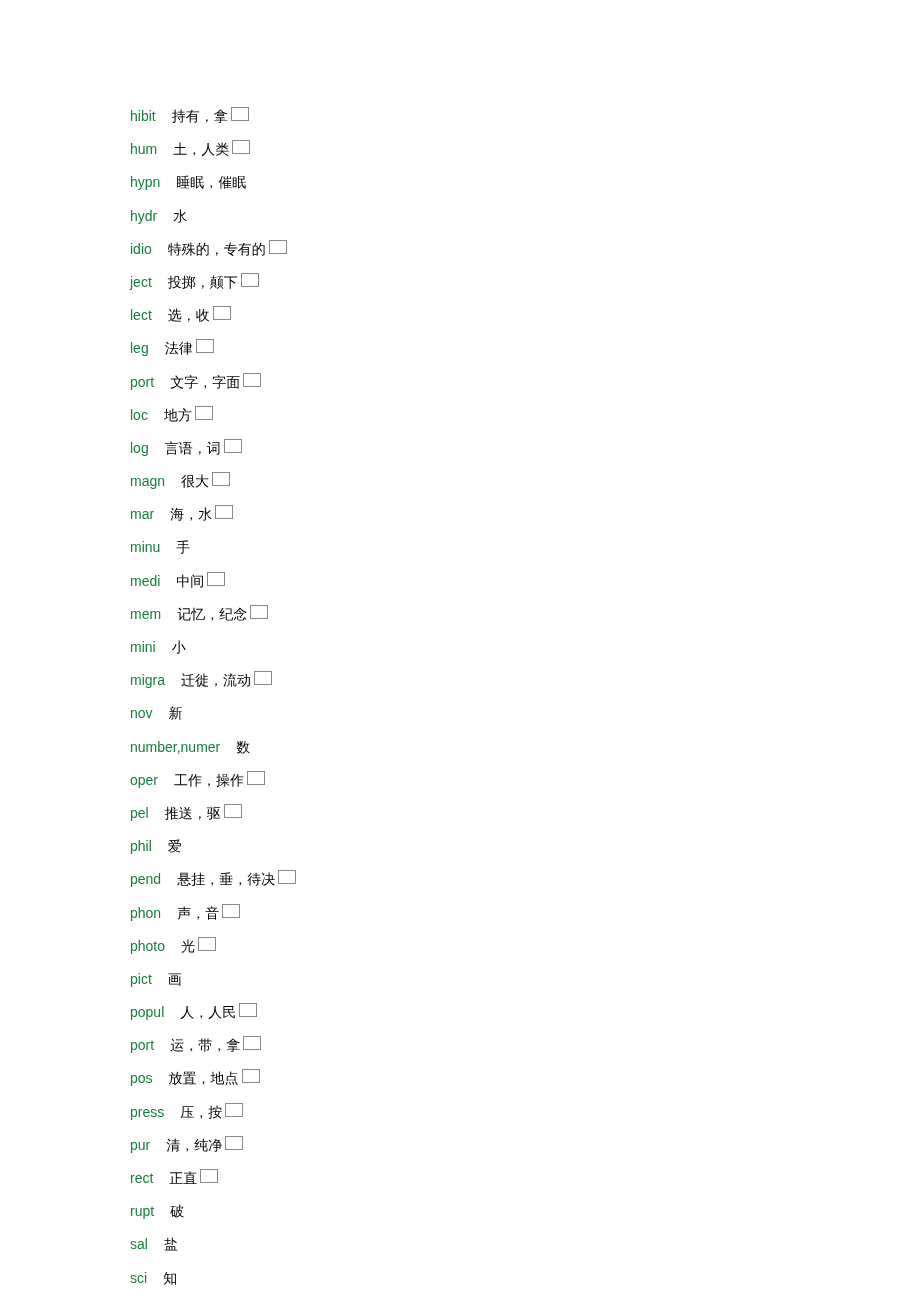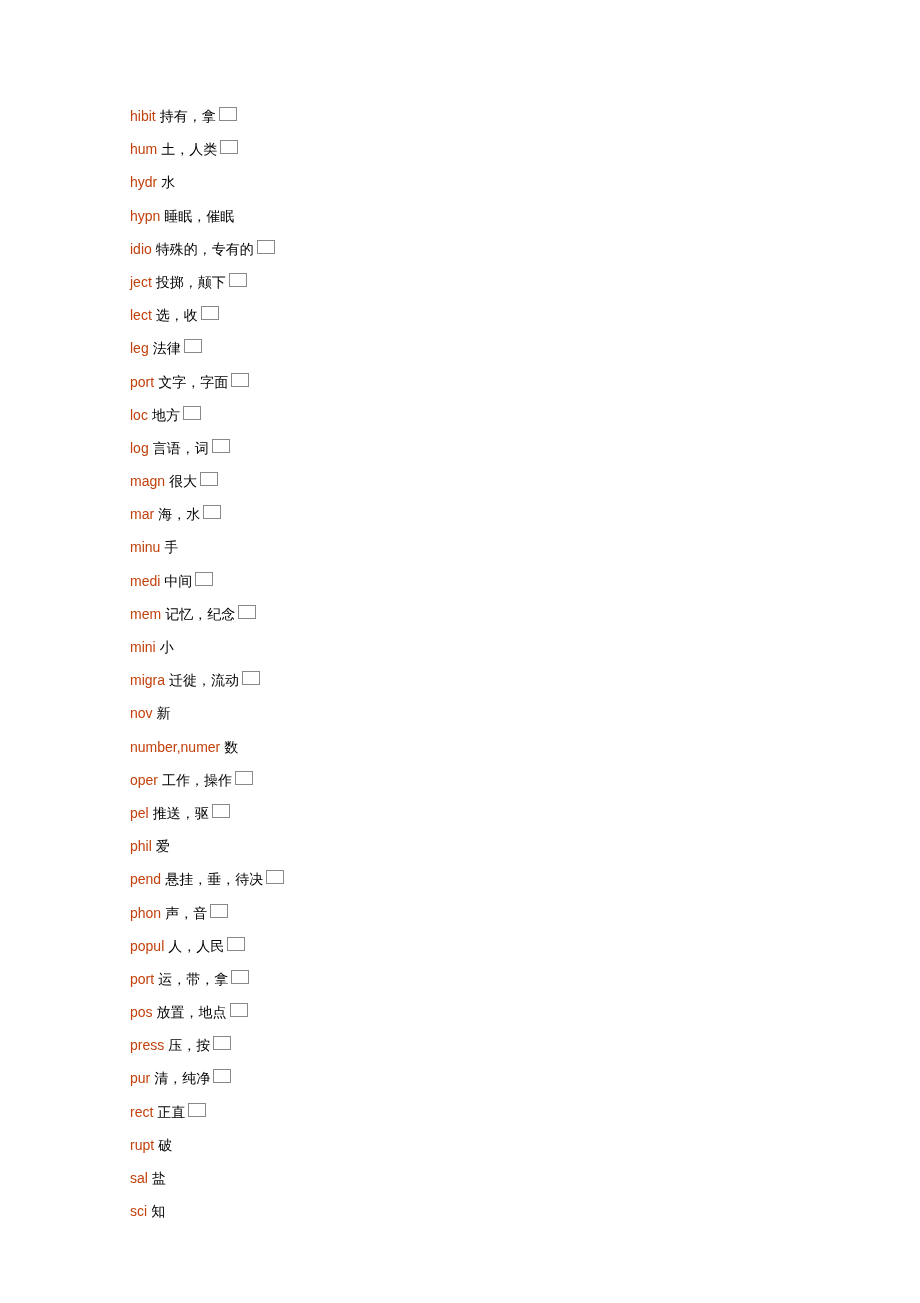--- a/index.html
+++ b/index.html
@@ -22,27 +22,27 @@
       gap: 0px;
     }
     .word-item {
       display: flex;
       align-items: baseline;
       padding: 4px 0;
       line-height: 1.8;
     }
     .word-root {
       font-weight: normal;
-      color: #c2410c;
+      color: #15803d;
       margin-right: 2px;
       min-width: 0;
     }
     .word-meaning {
       color: #000;
-      margin-left: 2px;
+      margin-left: 14px;
     }
     .word-box {
       display: inline-block;
       width: 18px;
       height: 14px;
       border: 1px solid #888;
       margin-left: 3px;
       vertical-align: middle;
     }
   </style>
@@ -54,28 +54,28 @@
       <span class="word-root">hibit</span>
       <span class="word-meaning"> 持有，拿</span>
       <span class="word-box"></span>
     </div>
     <div class="word-item">
       <span class="word-root">hum</span>
       <span class="word-meaning"> 土，人类</span>
       <span class="word-box"></span>
     </div>
     <div class="word-item">
+      <span class="word-root">hypn</span>
+      <span class="word-meaning"> 睡眠，催眠</span>
+    </div>
+    <div class="word-item">
       <span class="word-root">hydr</span>
       <span class="word-meaning"> 水</span>
     </div>
     <div class="word-item">
-      <span class="word-root">hypn</span>
-      <span class="word-meaning"> 睡眠，催眠</span>
-    </div>
-    <div class="word-item">
       <span class="word-root">idio</span>
       <span class="word-meaning"> 特殊的，专有的</span>
       <span class="word-box"></span>
     </div>
     <div class="word-item">
       <span class="word-root">ject</span>
       <span class="word-meaning"> 投掷，颠下</span>
       <span class="word-box"></span>
     </div>
     <div class="word-item">
@@ -160,20 +160,29 @@
     </div>
     <div class="word-item">
       <span class="word-root">pend</span>
       <span class="word-meaning"> 悬挂，垂，待决</span>
       <span class="word-box"></span>
     </div>
     <div class="word-item">
       <span class="word-root">phon</span>
       <span class="word-meaning"> 声，音</span>
       <span class="word-box"></span>
+    </div>
+    <div class="word-item">
+      <span class="word-root">photo</span>
+      <span class="word-meaning"> 光</span>
+      <span class="word-box"></span>
+    </div>
+    <div class="word-item">
+      <span class="word-root">pict</span>
+      <span class="word-meaning"> 画</span>
     </div>
     <div class="word-item">
       <span class="word-root">popul</span>
       <span class="word-meaning"> 人，人民</span>
       <span class="word-box"></span>
     </div>
     <div class="word-item">
       <span class="word-root">port</span>
       <span class="word-meaning"> 运，带，拿</span>
       <span class="word-box"></span>

